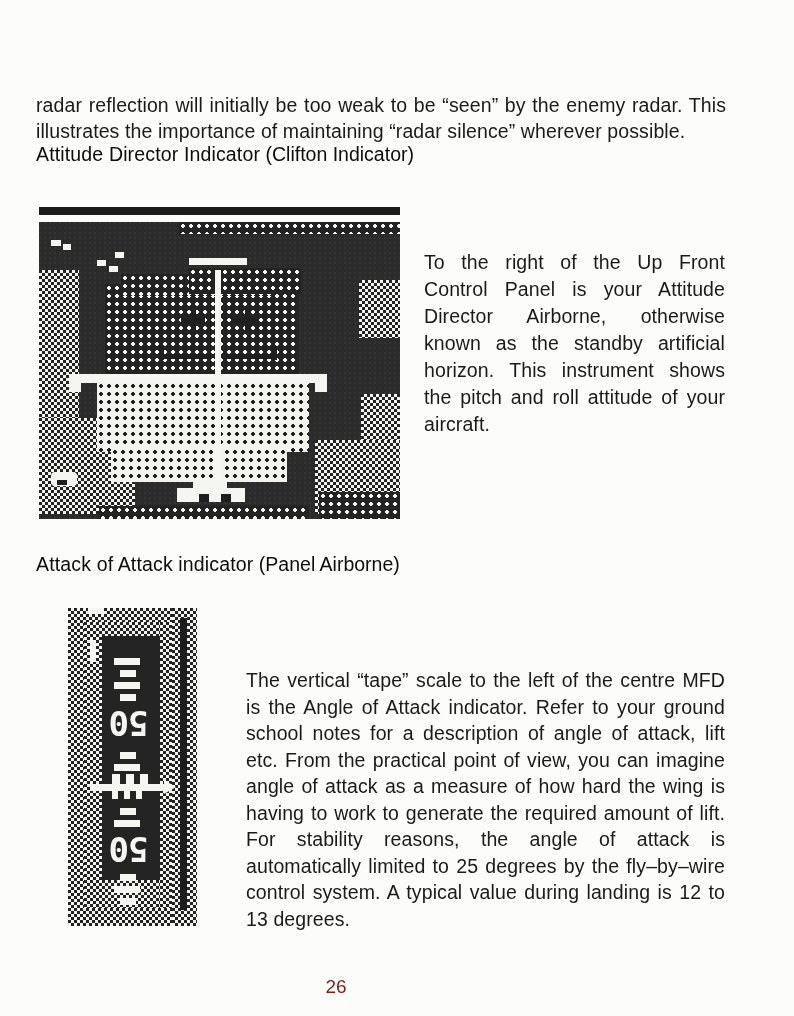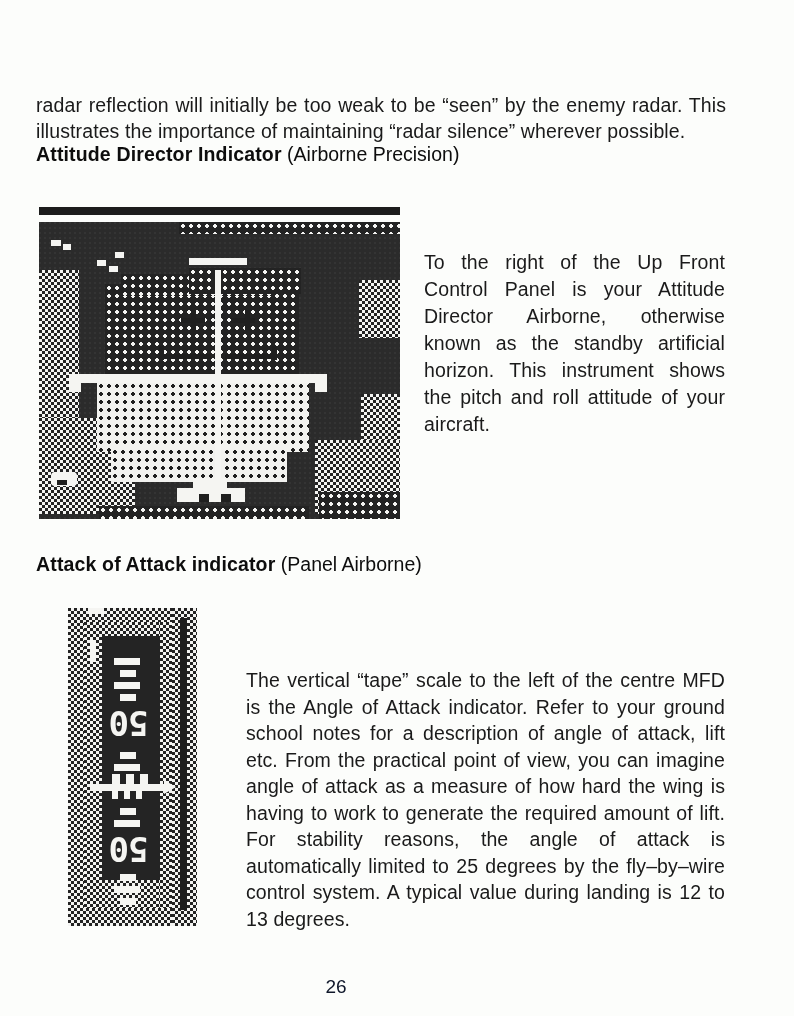--- a/index.html
+++ b/index.html
@@ -43,21 +43,21 @@
   }
 
   .heading {
     position: absolute;
     font-size: 19.5px;
     line-height: 24px;
     color: #0d0d0d;
     white-space: nowrap;
   }
   .heading .strong {
-    font-weight: bold;
+    font-weight: normal;
     letter-spacing: 0.15px;
     margin-top: 12px;
   }
   .heading .paren {
     font-weight: normal;
   }
 
   #adi-heading { left: 36px; top: 142px; }
   #aoa-heading { left: 36px; top: 552px; }
 
@@ -77,21 +77,21 @@
     line-height: 26.5px;
   }
 
   #page-number {
     position: absolute;
     left: 0;
     top: 976px;
     width: 672px;
     text-align: center;
     font-size: 19px;
-    color: #0f172a;
+    color: #7f1d1d;
   }
 
   
   #fig-adi {
     position: absolute;
     left: 39px;
     top: 207px;
     width: 361px;
     height: 312px;
   }
@@ -185,21 +185,21 @@
 </style>
 </head>
 <body>
 
 <div class="page">
 
   <p class="para" id="intro-para">radar reflection will initially be too weak to be “seen” by the enemy radar. This illustrates the importance of maintaining “radar silence” wherever possible.</p>
 
   <div class="heading" id="adi-heading">
     <span class="strong">Attitude Director Indicator</span>
-    <span class="paren">(Airborne Precision)</span>
+    <span class="paren">(Clifton Indicator)</span>
   </div>
 
   <figure id="fig-adi" style="margin:0;">
     <div class="topbar"></div>
     <div class="plate">
 
       <div class="dither sparse" style="left:140px; top:0px; width:221px; height:12px;"></div>
 
       <div class="solidw" style="left:12px; top:18px; width:10px; height:6px;"></div>
       <div class="solidw" style="left:24px; top:22px; width:8px; height:6px;"></div>

